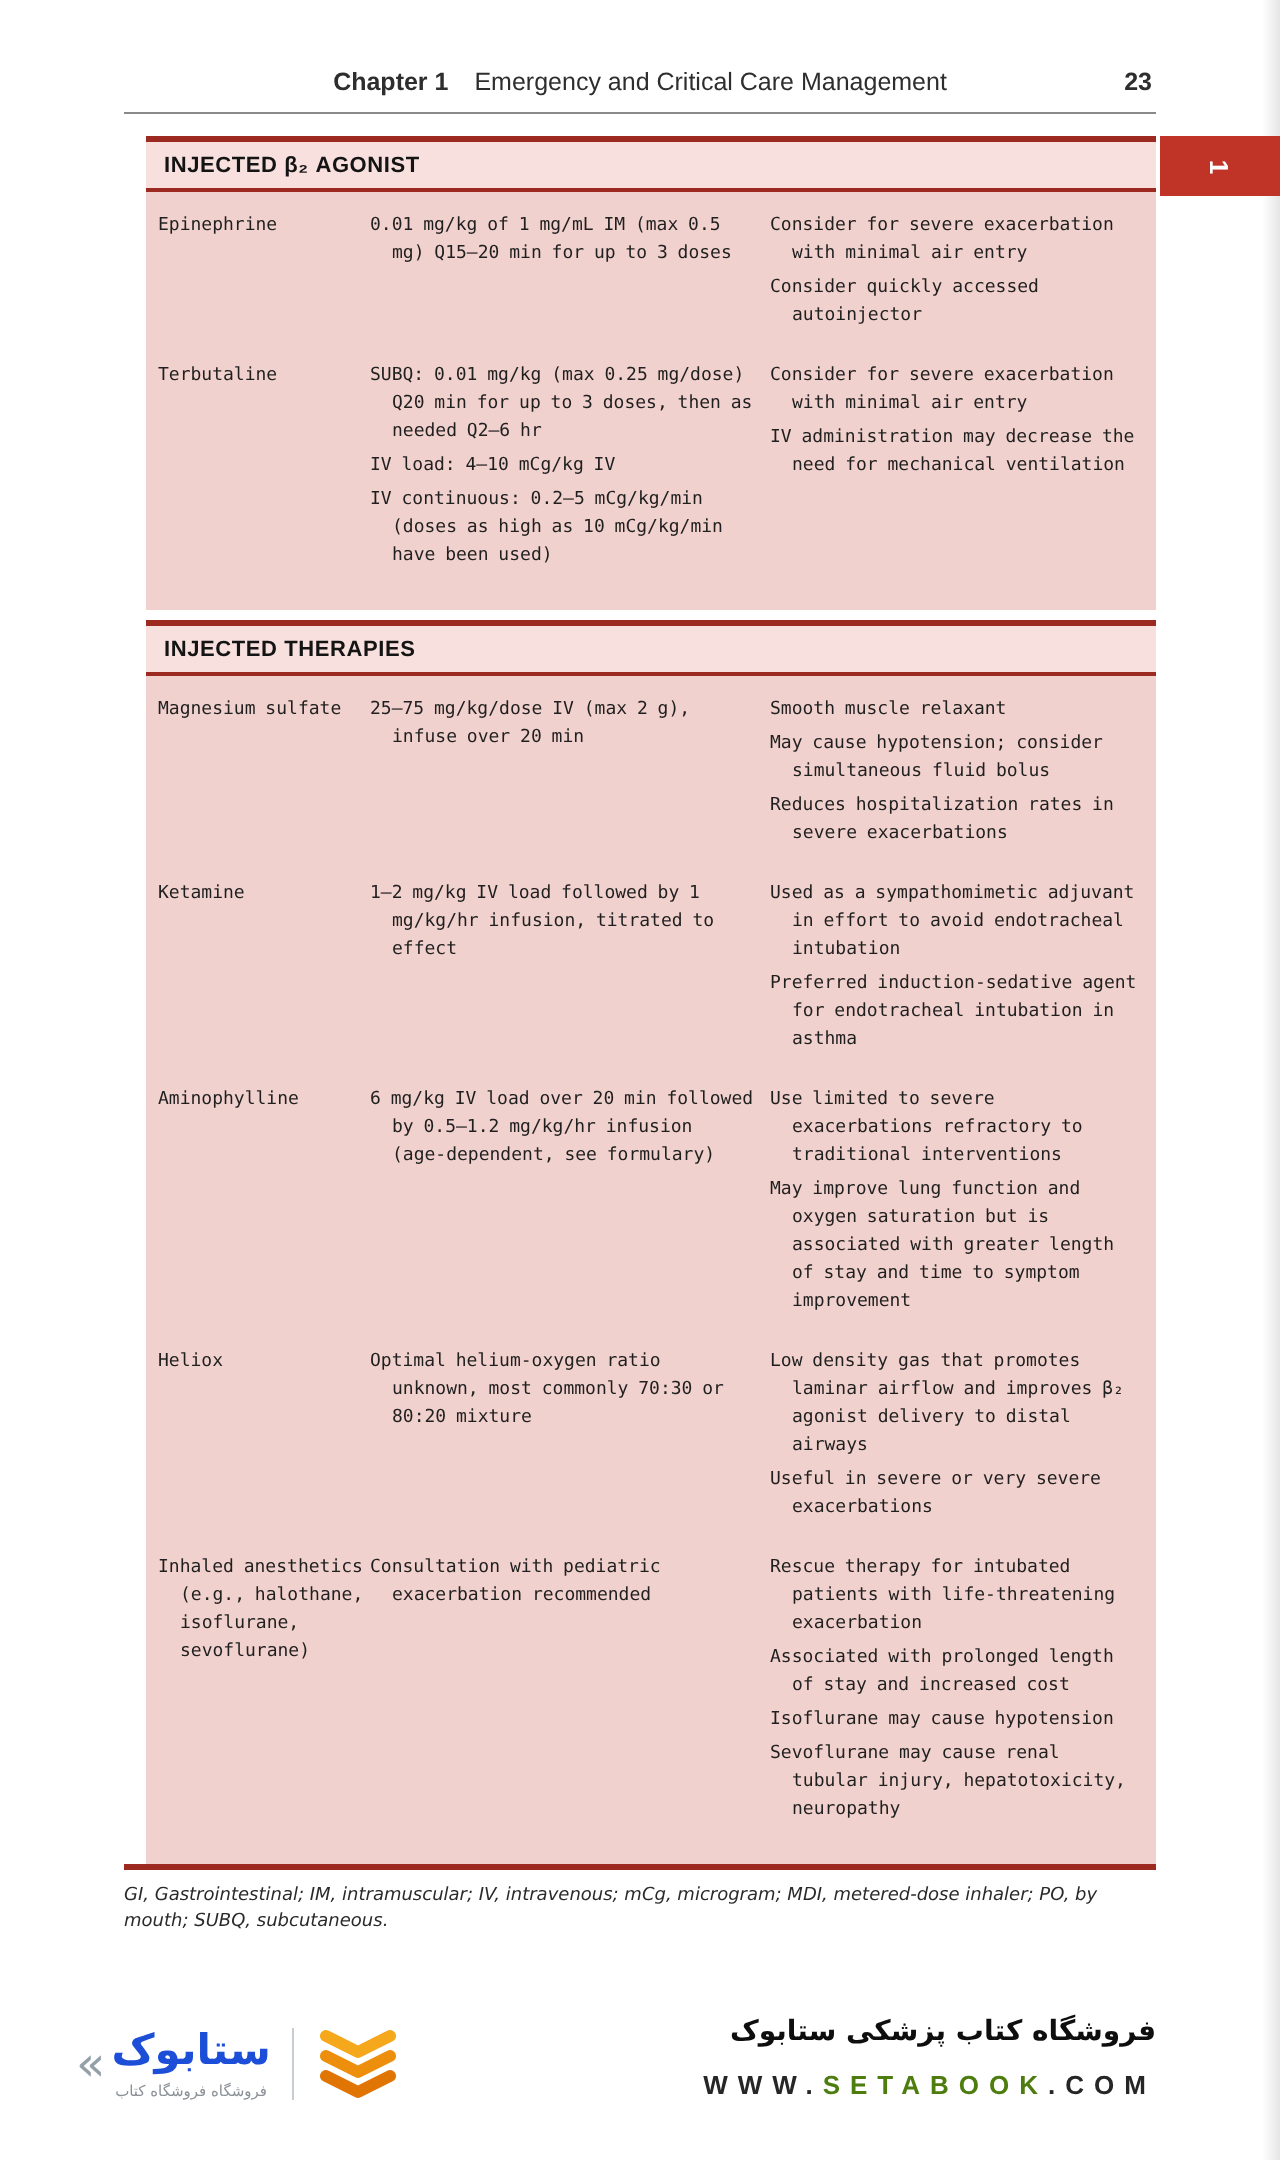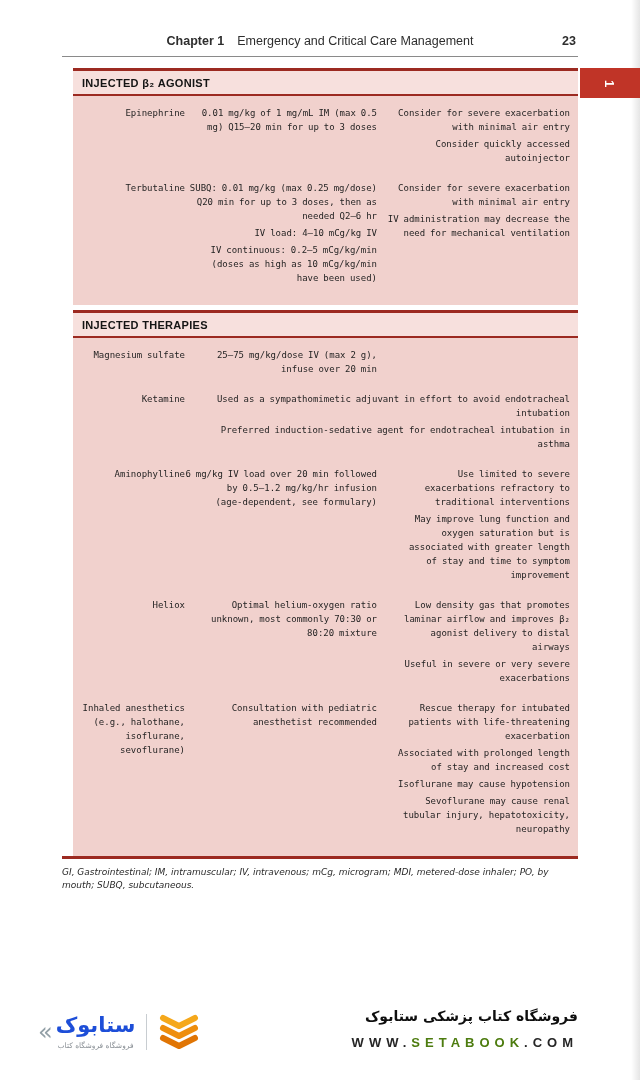--- a/index.html
+++ b/index.html
@@ -35,21 +35,21 @@
   }
 
   
   .tables { position:absolute; left:62px; top:68px; width:516px; }
   .drug-table { width:100%;padding-left:11px; }
   .drug-table .t-header {
     background:#f7e0dd; border-top:3px solid #9c2a21; border-bottom:2px solid #9c2a21;
     font-family:"Liberation Sans", sans-serif; font-weight:bold; font-size:11px;
     letter-spacing:0.3px; color:#141414; padding:6px 9px 5px;
   }
-  .drug-table .t-body { background:#f1d1cd; padding:10px 0 4px;text-align:right; }
+  .drug-table .t-body { background:#f1d1cd; padding:10px 0 4px; }
   .drug-table.second { margin-top:5px; border-bottom:3px solid #9c2a21; }
 
   .t-row { display:flex; align-items:flex-start; padding:0 8px 0 6px; margin-bottom:16px; }
   .t-cell p {
     font-size:9px; line-height:14px; margin:0 0 3px;
     padding-left:11px; text-indent:-11px; 
     word-spacing:-0.5px;
   }
   .t-cell p:last-child { margin-bottom:0; }
   .c-drug  { width:106px; flex:0 0 106px; }
@@ -127,24 +127,32 @@
     <section class="drug-table second">
       <div class="t-header">INJECTED THERAPIES</div>
       <div class="t-body">
           <div class="t-row">
             <div class="t-cell c-drug">
               <p>Magnesium sulfate</p>
             </div>
             <div class="t-cell c-dose">
               <p>25–75 mg/kg/dose IV (max 2 g), infuse over 20 min</p>
             </div>
+            <div class="t-cell c-notes">
+              <p>Smooth muscle relaxant</p>
+              <p>May cause hypotension; consider simultaneous fluid bolus</p>
+              <p>Reduces hospitalization rates in severe exacerbations</p>
+            </div>
           </div>
           <div class="t-row">
             <div class="t-cell c-drug">
               <p>Ketamine</p>
+            </div>
+            <div class="t-cell c-dose">
+              <p>1–2 mg/kg IV load followed by 1 mg/kg/hr infusion, titrated to effect</p>
             </div>
             <div class="t-cell c-notes">
               <p>Used as a sympathomimetic adjuvant in effort to avoid endotracheal intubation</p>
               <p>Preferred induction-sedative agent for endotracheal intubation in asthma</p>
             </div>
           </div>
           <div class="t-row">
             <div class="t-cell c-drug">
               <p>Aminophylline</p>
             </div>
@@ -166,21 +174,21 @@
             <div class="t-cell c-notes">
               <p>Low density gas that promotes laminar airflow and improves β₂ agonist delivery to distal airways</p>
               <p>Useful in severe or very severe exacerbations</p>
             </div>
           </div>
           <div class="t-row">
             <div class="t-cell c-drug">
               <p>Inhaled anesthetics (e.g., halothane, isoflurane, sevoflurane)</p>
             </div>
             <div class="t-cell c-dose">
-              <p>Consultation with pediatric anesthetist recommended</p>
+              <p>Consultation with pediatric exacerbation recommended</p>
             </div>
             <div class="t-cell c-notes">
               <p>Rescue therapy for intubated patients with life-threatening exacerbation</p>
               <p>Associated with prolonged length of stay and increased cost</p>
               <p>Isoflurane may cause hypotension</p>
               <p>Sevoflurane may cause renal tubular injury, hepatotoxicity, neuropathy</p>
             </div>
           </div>
         </div>
     </section>

